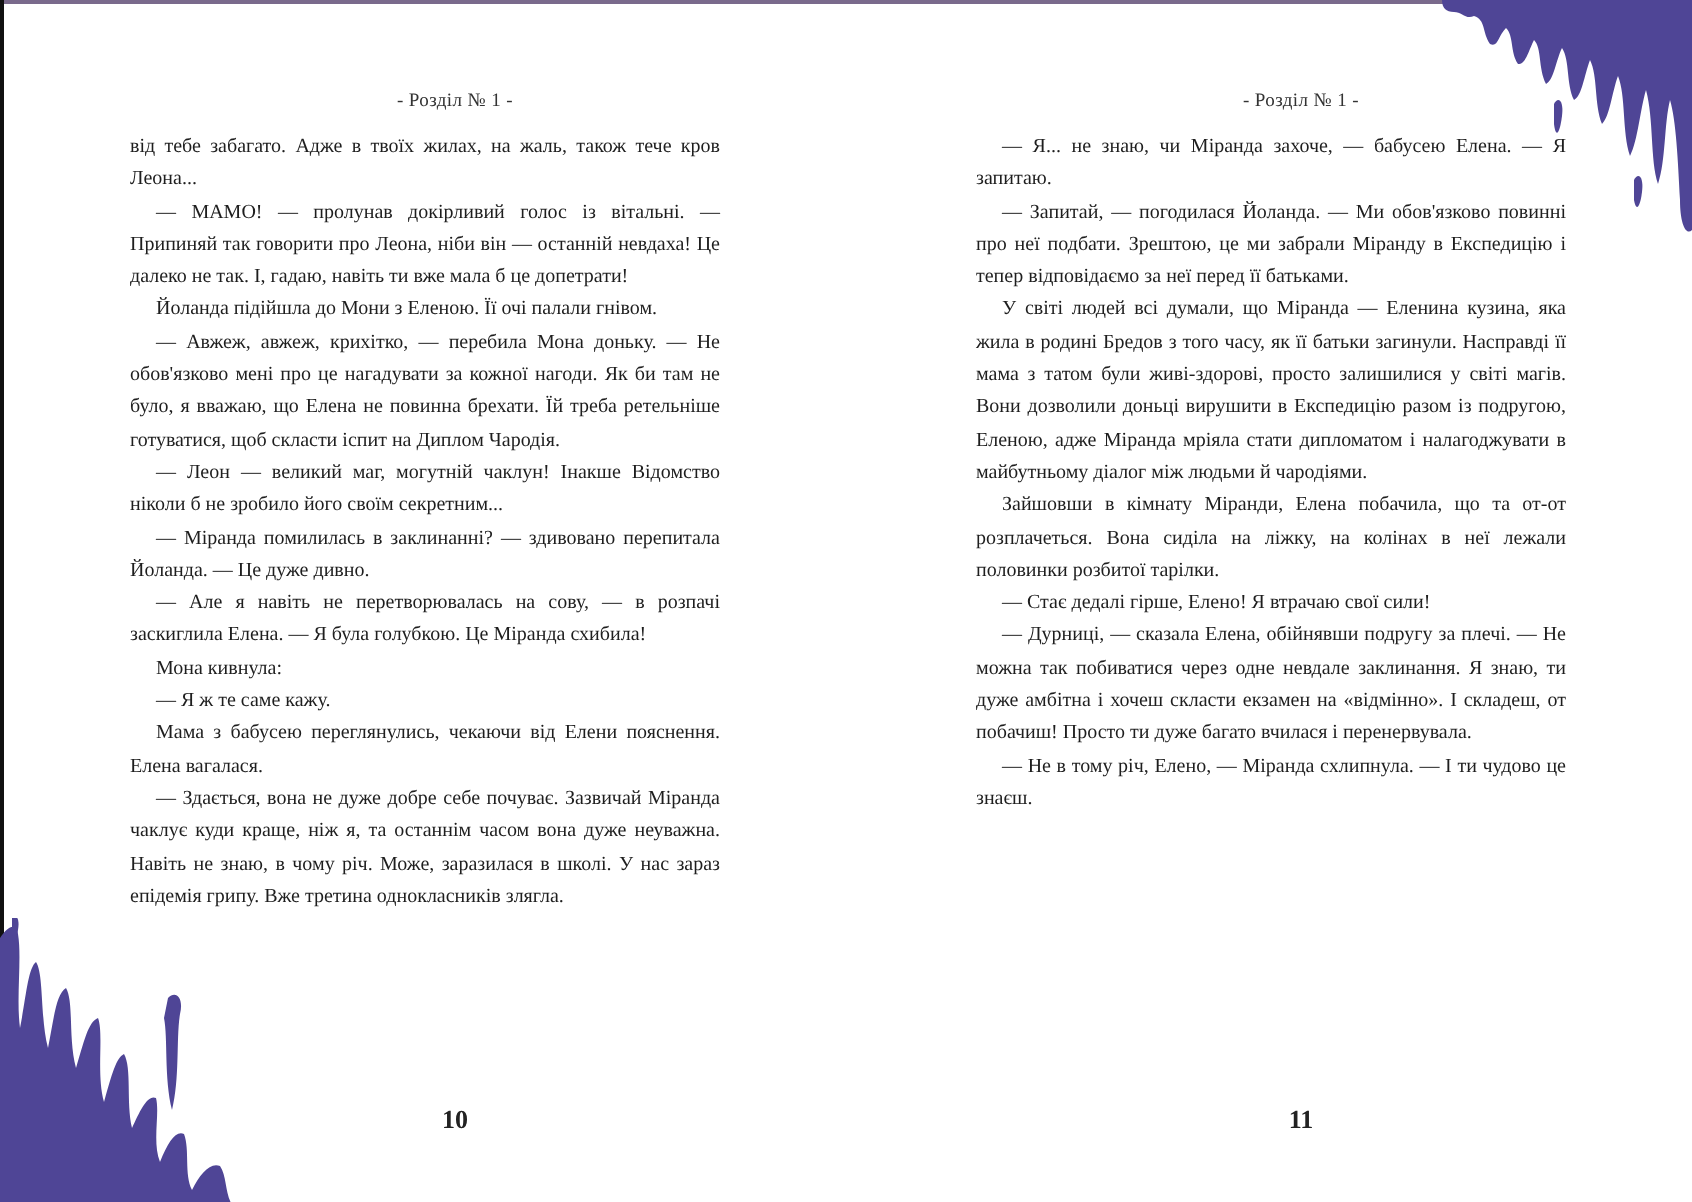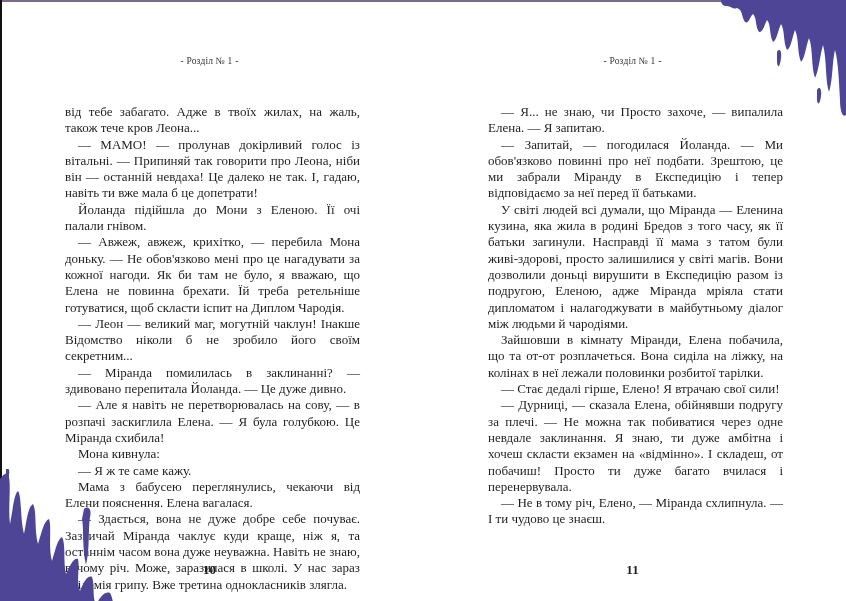--- a/index.html
+++ b/index.html
@@ -4,34 +4,33 @@
 <style>
   html, body { margin: 0; padding: 0; }
   body {
     width: 846px; height: 601px; overflow: hidden; position: relative;
     background: #ffffff;
     font-family: "Liberation Serif", "DejaVu Serif", serif;
     color: #1e1e1e;
   }
   .top-bar { position: absolute; left: 0; top: 0; width: 846px; height: 2px; background: #7a6a8c; }
   .left-edge { position: absolute; left: 0; top: 0; width: 2px; height: 601px; background: #111; }
-  .page { position: absolute; top: 14px; width: 423px; height: 476px; }
+  .page { position: absolute; top: 4px; width: 423px; height: 476px; padding-left: 36px; }
   .page.left { left: 0; }
   .page.right { left: 423px; }
   .running-head {
     position: absolute; top: 42px; left: 0; width: 100%;
     text-align: center; font-size: 9.5px; letter-spacing: 0.2px; color: #333;
   }
   .page.left .running-head { left: -2px; }
   .page.right .running-head { left: -2px; }
   .text {
     position: absolute; top: 62px; left: 65px; width: 295px;
-    font-size: 13px; line-height: 16.3px; text-align: justify;
+    font-size: 10px; line-height: 16.3px; text-align: justify;
     hyphens: manual;
-    margin-top: 28px;
   }
   .text p { margin: 0; text-indent: 13px; }
   .text p.noindent { text-indent: 0; }
   .folio {
     position: absolute; top: 548px; width: 100%; left: -2px;
     text-align: center; font-size: 13px; font-weight: bold; color: #222;
   }
   .splash { position: absolute; }
   .splash-left { left: 0; top: 455px; width: 130px; height: 146px; }
   .splash-right { right: 0; top: 0; width: 125px; height: 120px; }
@@ -62,21 +61,21 @@
   <svg class="splash splash-left" viewBox="0 0 130 146" preserveAspectRatio="none">
     <path fill="#4f4596" d="M0,10 C4,4 8,2 9,8 C11,20 8,40 10,55 C13,40 14,25 18,22 C22,28 20,50 24,65 C27,50 28,38 33,35 C37,42 34,60 38,75 C42,62 44,52 49,50 C52,58 48,78 52,92 C56,78 58,70 62,68 C66,75 63,92 66,105 C70,96 74,88 78,90 C80,98 76,112 80,122 C84,112 88,106 92,108 C95,116 92,128 96,136 C100,128 105,122 110,124 C114,130 112,140 118,146 L0,146 Z"></path>
     <path fill="#4f4596" d="M6,0 C8,-2 10,0 9,6 C8,12 6,14 6,8 Z"></path>
     <path fill="#4f4596" d="M84,40 C88,36 92,40 90,48 C88,60 90,80 86,96 C82,80 84,60 82,50 Z"></path>
   </svg>
 </div>
 
 <div class="page right">
   <div class="running-head">- Розділ № 1 -</div>
   <div class="text">
-    <p>— Я... не знаю, чи Просто захоче, — випалила Елена. — Я запитаю.</p>
+    <p>— Я... не знаю, чи Міранда захоче, — бабусею Елена. — Я запитаю.</p>
     <p>— Запитай, — погодилася Йоланда. — Ми обов'язково повинні про неї подбати. Зрештою, це ми забрали Міранду в Експедицію і тепер відповідаємо за неї перед її батьками.</p>
     <p>У світі людей всі думали, що Міранда — Еленина кузина, яка жила в родині Бредов з того часу, як її батьки загинули. Насправді її мама з татом були живі-здорові, просто залишилися у світі магів. Вони дозволили доньці вирушити в Експедицію разом із подругою, Еленою, адже Міранда мріяла стати дипломатом і налагоджувати в майбутньому діалог між людьми й чародіями.</p>
     <p>Зайшовши в кімнату Міранди, Елена побачила, що та от-от розплачеться. Вона сиділа на ліжку, на колінах в неї лежали половинки розбитої тарілки.</p>
     <p>— Стає дедалі гірше, Елено! Я втрачаю свої сили!</p>
     <p>— Дурниці, — сказала Елена, обійнявши подругу за плечі. — Не можна так побиватися через одне невдале заклинання. Я знаю, ти дуже амбітна і хочеш скласти екзамен на «відмінно». І складеш, от побачиш! Просто ти дуже багато вчилася і перенервувала.</p>
     <p>— Не в тому річ, Елено, — Міранда схлипнула. — І ти чудово це знаєш.</p>
   </div>
   <div class="folio">11</div>
 </div>
 

